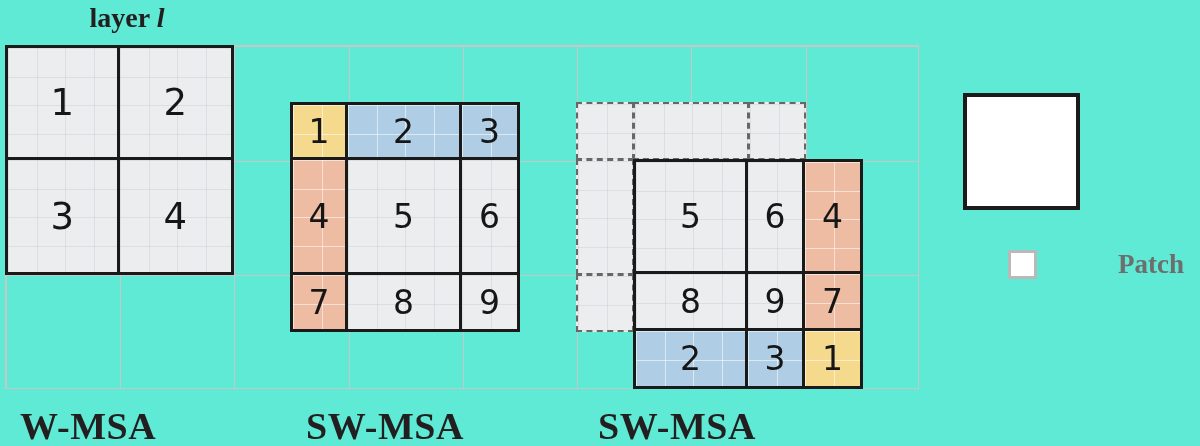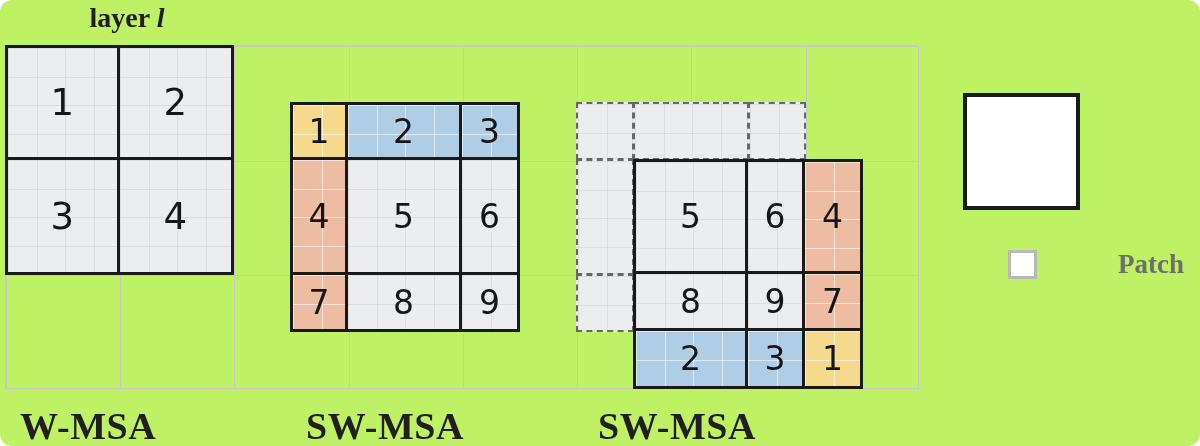--- a/index.html
+++ b/index.html
@@ -1,22 +1,21 @@
 <!DOCTYPE html>
 <html><head>
 <meta charset="utf-8">
 <style>
   html,body{margin:0;padding:0;background:#ffffff;}
   #canvas{
     position:relative;
     width:1200px;height:446px;
-    background:#bef264;
+    background:#5eead4;
     font-family:"Liberation Serif","DejaVu Serif",serif;
     overflow:hidden;
-    border-radius:12px;
     --bk:#1a1a1a;
     --grid:#c7c7c7;
   }
   .abs{position:absolute;box-sizing:border-box;}
 
   
   #bg-grid{
     left:5px;top:45px;width:914px;height:344px;
     border:1px solid var(--grid);
     background-image:

